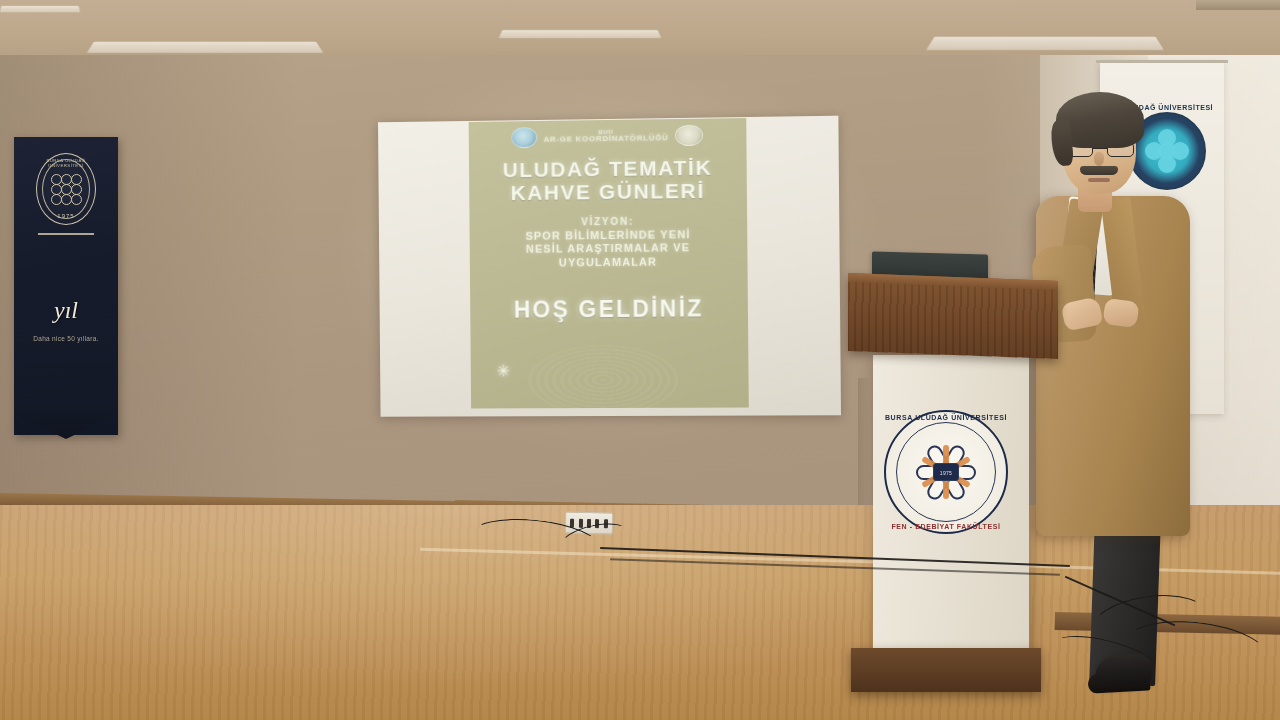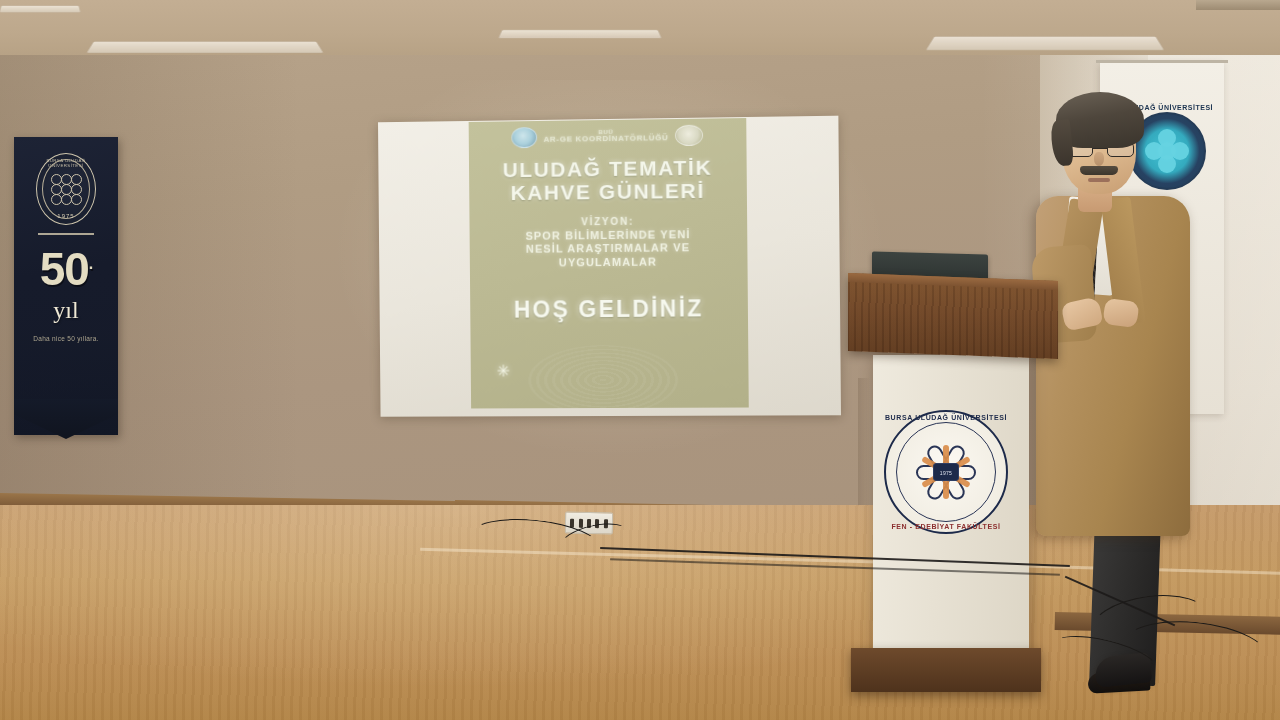--- a/index.html
+++ b/index.html
@@ -204,21 +204,21 @@
   }
   .fifty {
     position:absolute; left:0; top:112px; width:100%; text-align:center;
     color:#e3dcc2; font-size:46px; font-weight:bold; line-height:.9;
     letter-spacing:-1px;
     text-shadow:1px 2px 0 rgba(0,0,0,.45);
   }
   .fifty sup { font-size:16px; vertical-align:super; }
   .yil {
     position:absolute; left:0; top:160px; width:100%; text-align:center;
-    color:#efe9d5; font-size:24px; 
+    color:#efe9d5; font-size:24px; font-style:italic;
     font-family:"Liberation Serif", serif;
     text-shadow:1px 1px 2px rgba(0,0,0,.5);
   }
   .tagline {
     position:absolute; left:0; top:198px; width:100%; text-align:center;
     color:#bdb49a; font-size:6.5px; letter-spacing:.3px; opacity:.9;
   }
 
   
   .banner-r {
@@ -520,21 +520,20 @@
         <i style="transform:translate(-10px,0px)"></i>
         <i style="transform:translate(0px,0px)"></i>
         <i style="transform:translate(10px,0px)"></i>
         <i style="transform:translate(-10px,10px)"></i>
         <i style="transform:translate(0px,10px)"></i>
         <i style="transform:translate(10px,10px)"></i>
       </div>
       <div class="seal-year">1975</div>
     </div>
     <div class="banner-div"></div>
-    <div class="fifty"><span>50</span><sup>.</sup></div>
     <div class="yil">yıl</div>
     <div class="tagline">Daha nice 50 yıllara.</div>
   </div>
   <div class="banner-l-notch"></div>
 
   <div class="banner-r"></div>
   <div class="banner-r-rod"></div>
   <div class="banner-r-logo">
     <div class="petals">
       <i style="left:13px; top:0px;"></i>

